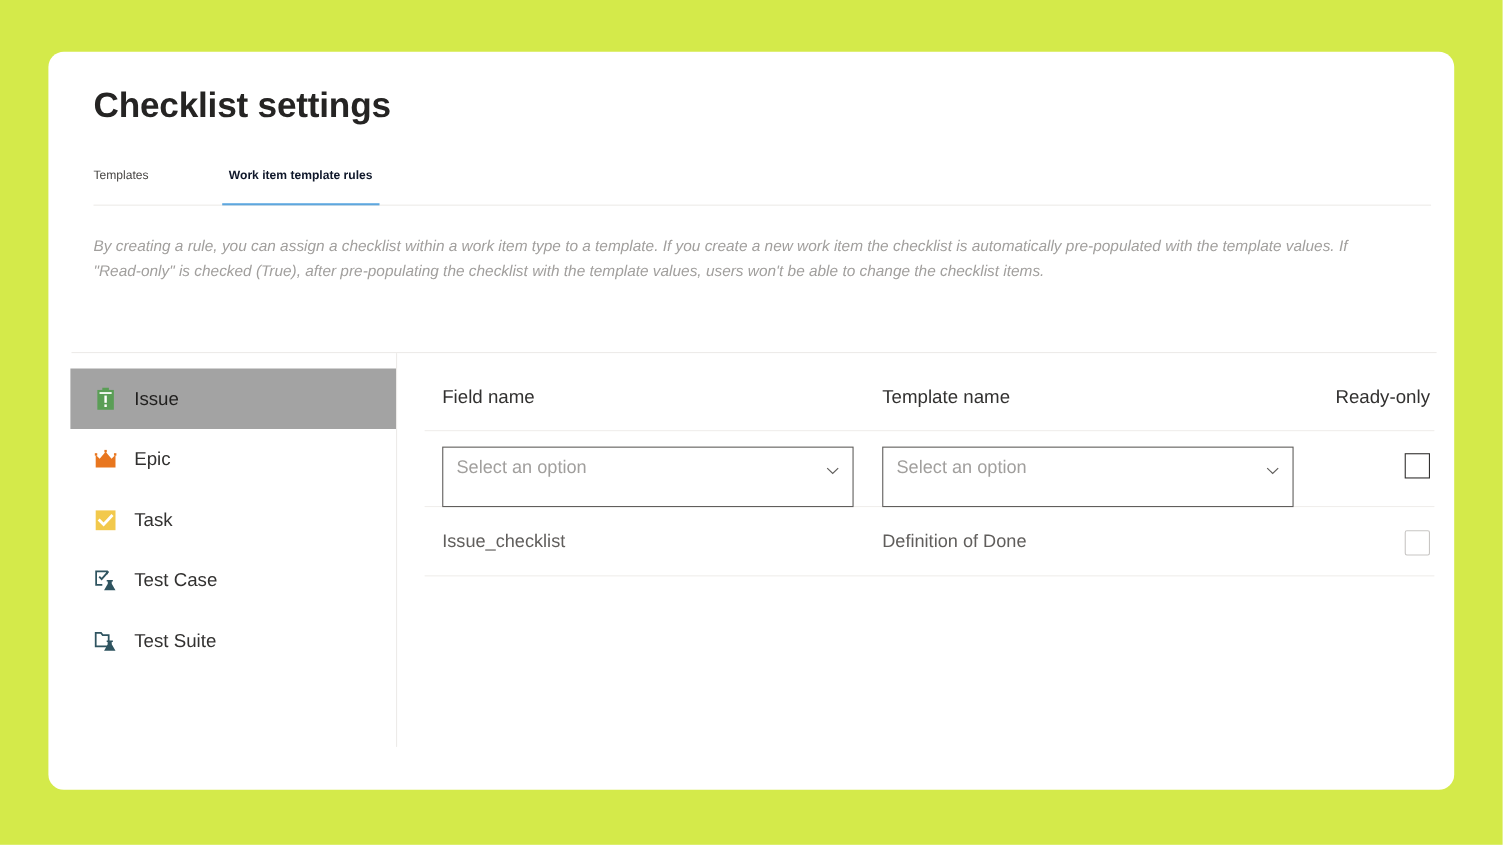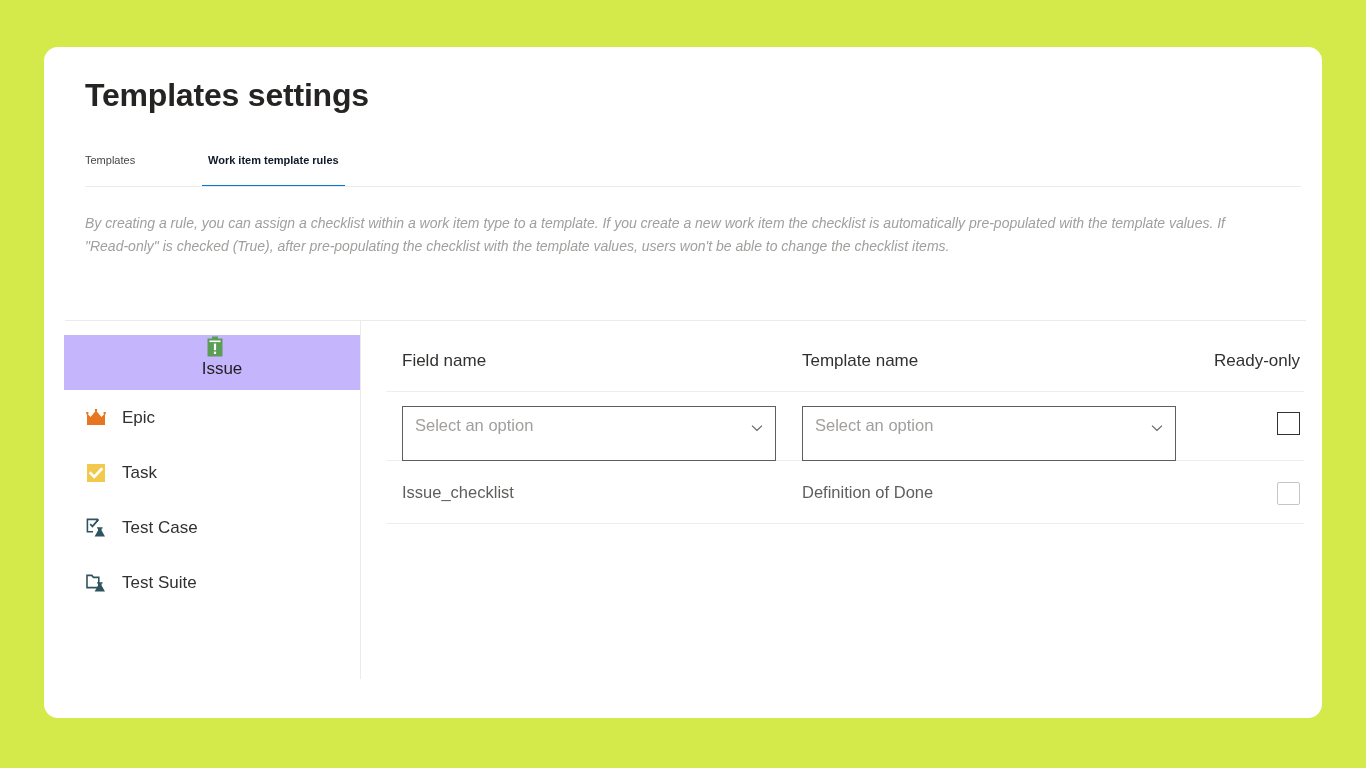--- a/index.html
+++ b/index.html
@@ -116,22 +116,21 @@
   }
   .side-item {
     position: relative;
     height: 55px;
     display: flex;
     align-items: center;
     padding-left: 20px;
     box-sizing: border-box;
   }
   .side-item.selected {
-    background: #c4b5fd;
-    flex-direction: column;
+    background: #a3a3a3;
   }
   .side-icon {
     width: 24px;
     height: 24px;
     margin-right: 14px;
     flex: 0 0 auto;
     display: block;
   }
   .side-label {
     font-size: 17px;
@@ -224,21 +223,21 @@
     border: 1.6px solid #c8c6c4;
     border-radius: 2px;
     top: 21px;
   }
 </style>
 </head>
 <body>
 
 <div id="card">
 
-  <div id="page-title">Templates settings</div>
+  <div id="page-title">Checklist settings</div>
 
   <div id="tabstrip">
     <div class="tab" id="tab-0" style="left:35px;">
       <span>Templates</span>
     </div>
     <div class="tab active" id="tab-1" style="left:158px;">
       <span>Work item template rules</span>
       <span class="underline"></span>
     </div>
     <div class="tabline"></div>

